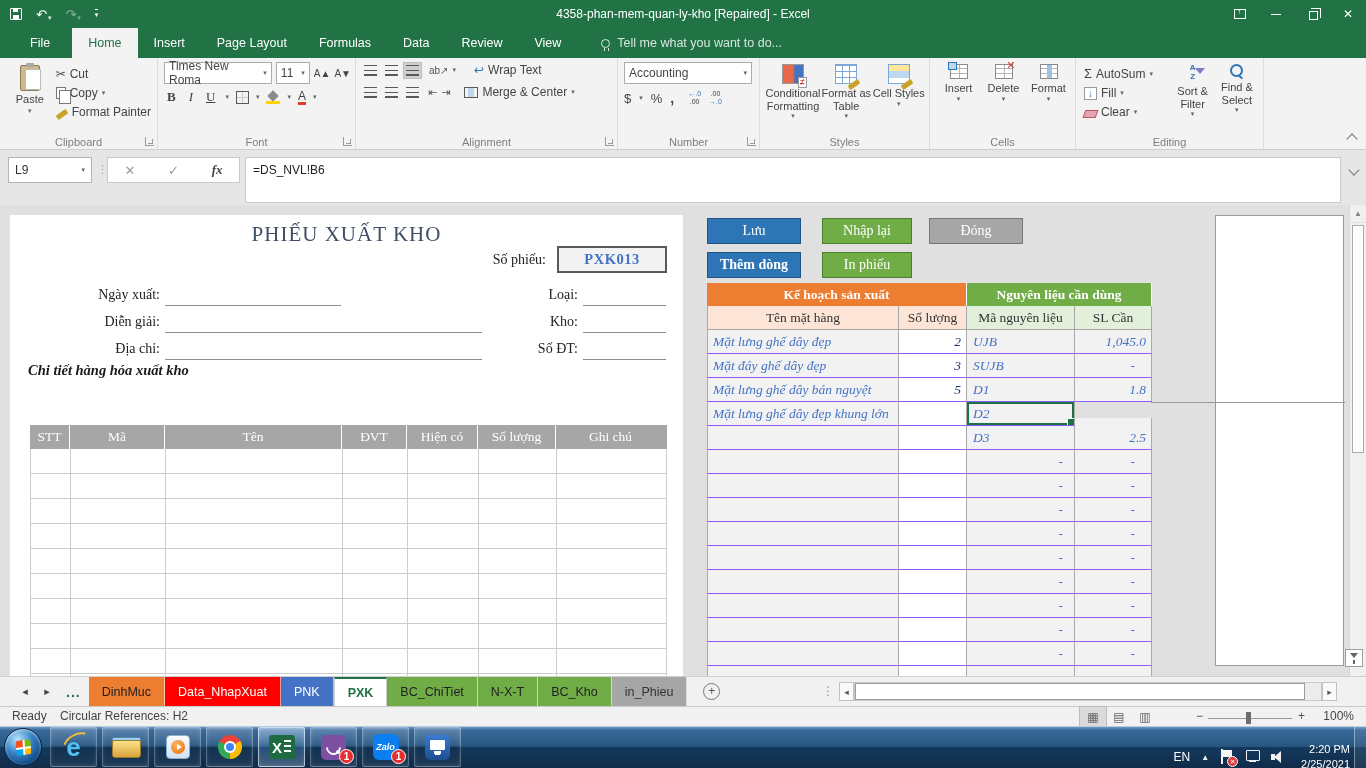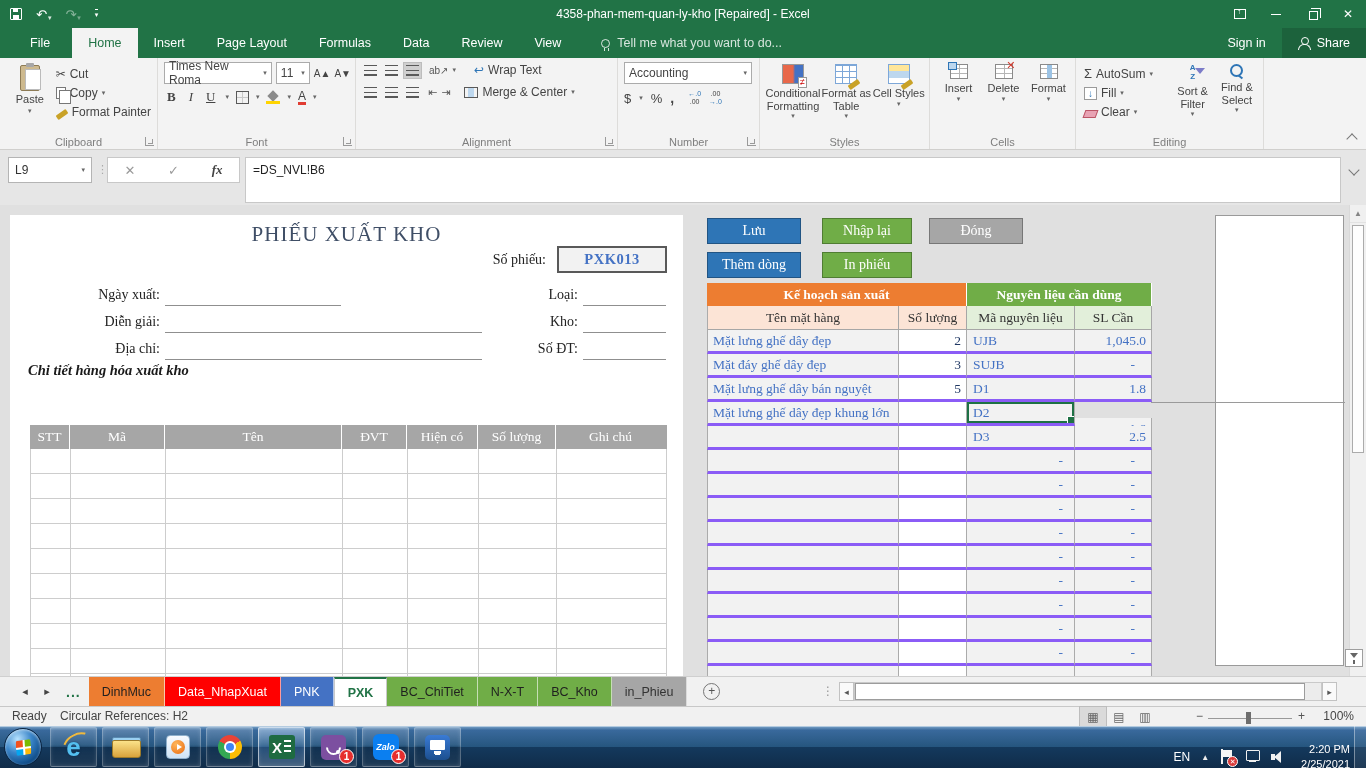--- a/index.html
+++ b/index.html
@@ -148,30 +148,30 @@
   .ltr.partial .ltc { border-bottom:none; }
   .ltr.total { position:relative; height:26px; border-top:1px solid #8a8a8a; border-bottom:3px double #666; }
   .tot-lab { position:absolute; left:0; top:18px; width:486px; text-align:center; font-weight:bold; font-size:14.5px; color:#111; }
   .tot-val { position:absolute; left:500px; top:3px; width:80px; text-align:center; font-weight:bold; font-size:13.5px; color:#111; }
 
   
   .xbtn { position:absolute; height:26px; color:#fff; font-family:"Liberation Serif","DejaVu Serif",serif; font-size:14px; display:flex; align-items:center; justify-content:center; border:1px solid rgba(0,0,0,.28); }
   .xb0 { left:707px; top:13px; width:94px; }
   .xb1 { left:822px; top:13px; width:90px; }
   .xb2 { left:929px; top:13px; width:94px; }
-  .xb3 { left:707px; top:47px; width:94px; }
+  .xb3 { left:707px; top:47px; width:94px;font-weight:bold; }
   .xb4 { left:822px; top:47px; width:90px; }
 
   
   .ptable { position:absolute; left:707px; top:78px; width:446px; height:393px; overflow:hidden; font-family:"Liberation Serif","DejaVu Serif",serif; }
   .ptr { display:flex; }
   .pth { height:23px; color:#fff; font-weight:bold; font-size:13.5px; display:flex; align-items:center; justify-content:center; border-right:1px solid #fff; }
   .pts { height:24px; font-size:13.5px; color:#333; display:flex; align-items:center; justify-content:center; border-right:1px solid #a6a6a6; border-bottom:1px solid #a6a6a6; }
   .ptr.mrow { height:24px; }
-  .ptc { height:24px; font-size:13.5px; display:flex; align-items:center; border-right:1px solid #ababab; border-bottom:3px solid #8b5cf6; overflow:hidden; white-space:nowrap; }
+  .ptc { height:24px; font-size:13.5px; display:flex; align-items:center; border-right:1px solid #ababab; border-bottom:1px solid #8b5cf6; overflow:hidden; white-space:nowrap;font-style:italic; }
   .ptr .ptc:first-child, .ptr .pts:first-child { border-left:1px solid #ababab; }
   .ptc.c0 { background:#f2f2f2; color:#4472c4; padding-left:5px; }
   .ptc.c1 { background:#fff; color:#203864; justify-content:flex-end; padding-right:5px; }
   .ptc.c2 { background:#f2f2f2; color:#4472c4; padding-left:6px; }
   .ptc.c3 { background:#f2f2f2; color:#4472c4; justify-content:flex-end; padding-right:5px; }
   .ptc.c2.dash { justify-content:flex-end; padding-right:11px; }
   .ptc.c3.dash { padding-right:16px; }
   .ptc.selcell { box-shadow:inset 0 0 0 2px #1e7145; position:relative; }
   .ptc.selcell::after { content:""; position:absolute; right:-1px; bottom:-1px; width:6px; height:6px; background:#1e7145; border:1px solid #fff; }
 
@@ -310,27 +310,20 @@
         <div class="rtab">Page Layout</div>
         <div class="rtab">Formulas</div>
         <div class="rtab">Data</div>
         <div class="rtab">Review</div>
         <div class="rtab">View</div>
       </div>
     <div class="tellme">
       <span class="bulb"></span>
       <span>Tell me what you want to do...</span>
     </div>
-    <div class="tbr-right">
-      <div class="signin">Sign in</div>
-      <div class="sharebtn">
-        <span class="person"></span>
-        <span>Share</span>
-      </div>
-    </div>
   </div>
 
   <div class="ribbon">
     <div class="rg g-clip">
       <div class="paste-big">
         <span class="clipboard-ic"></span>
         <span>Paste</span>
         <span class="dda">▾</span>
       </div>
       <div class="clip-stack">

